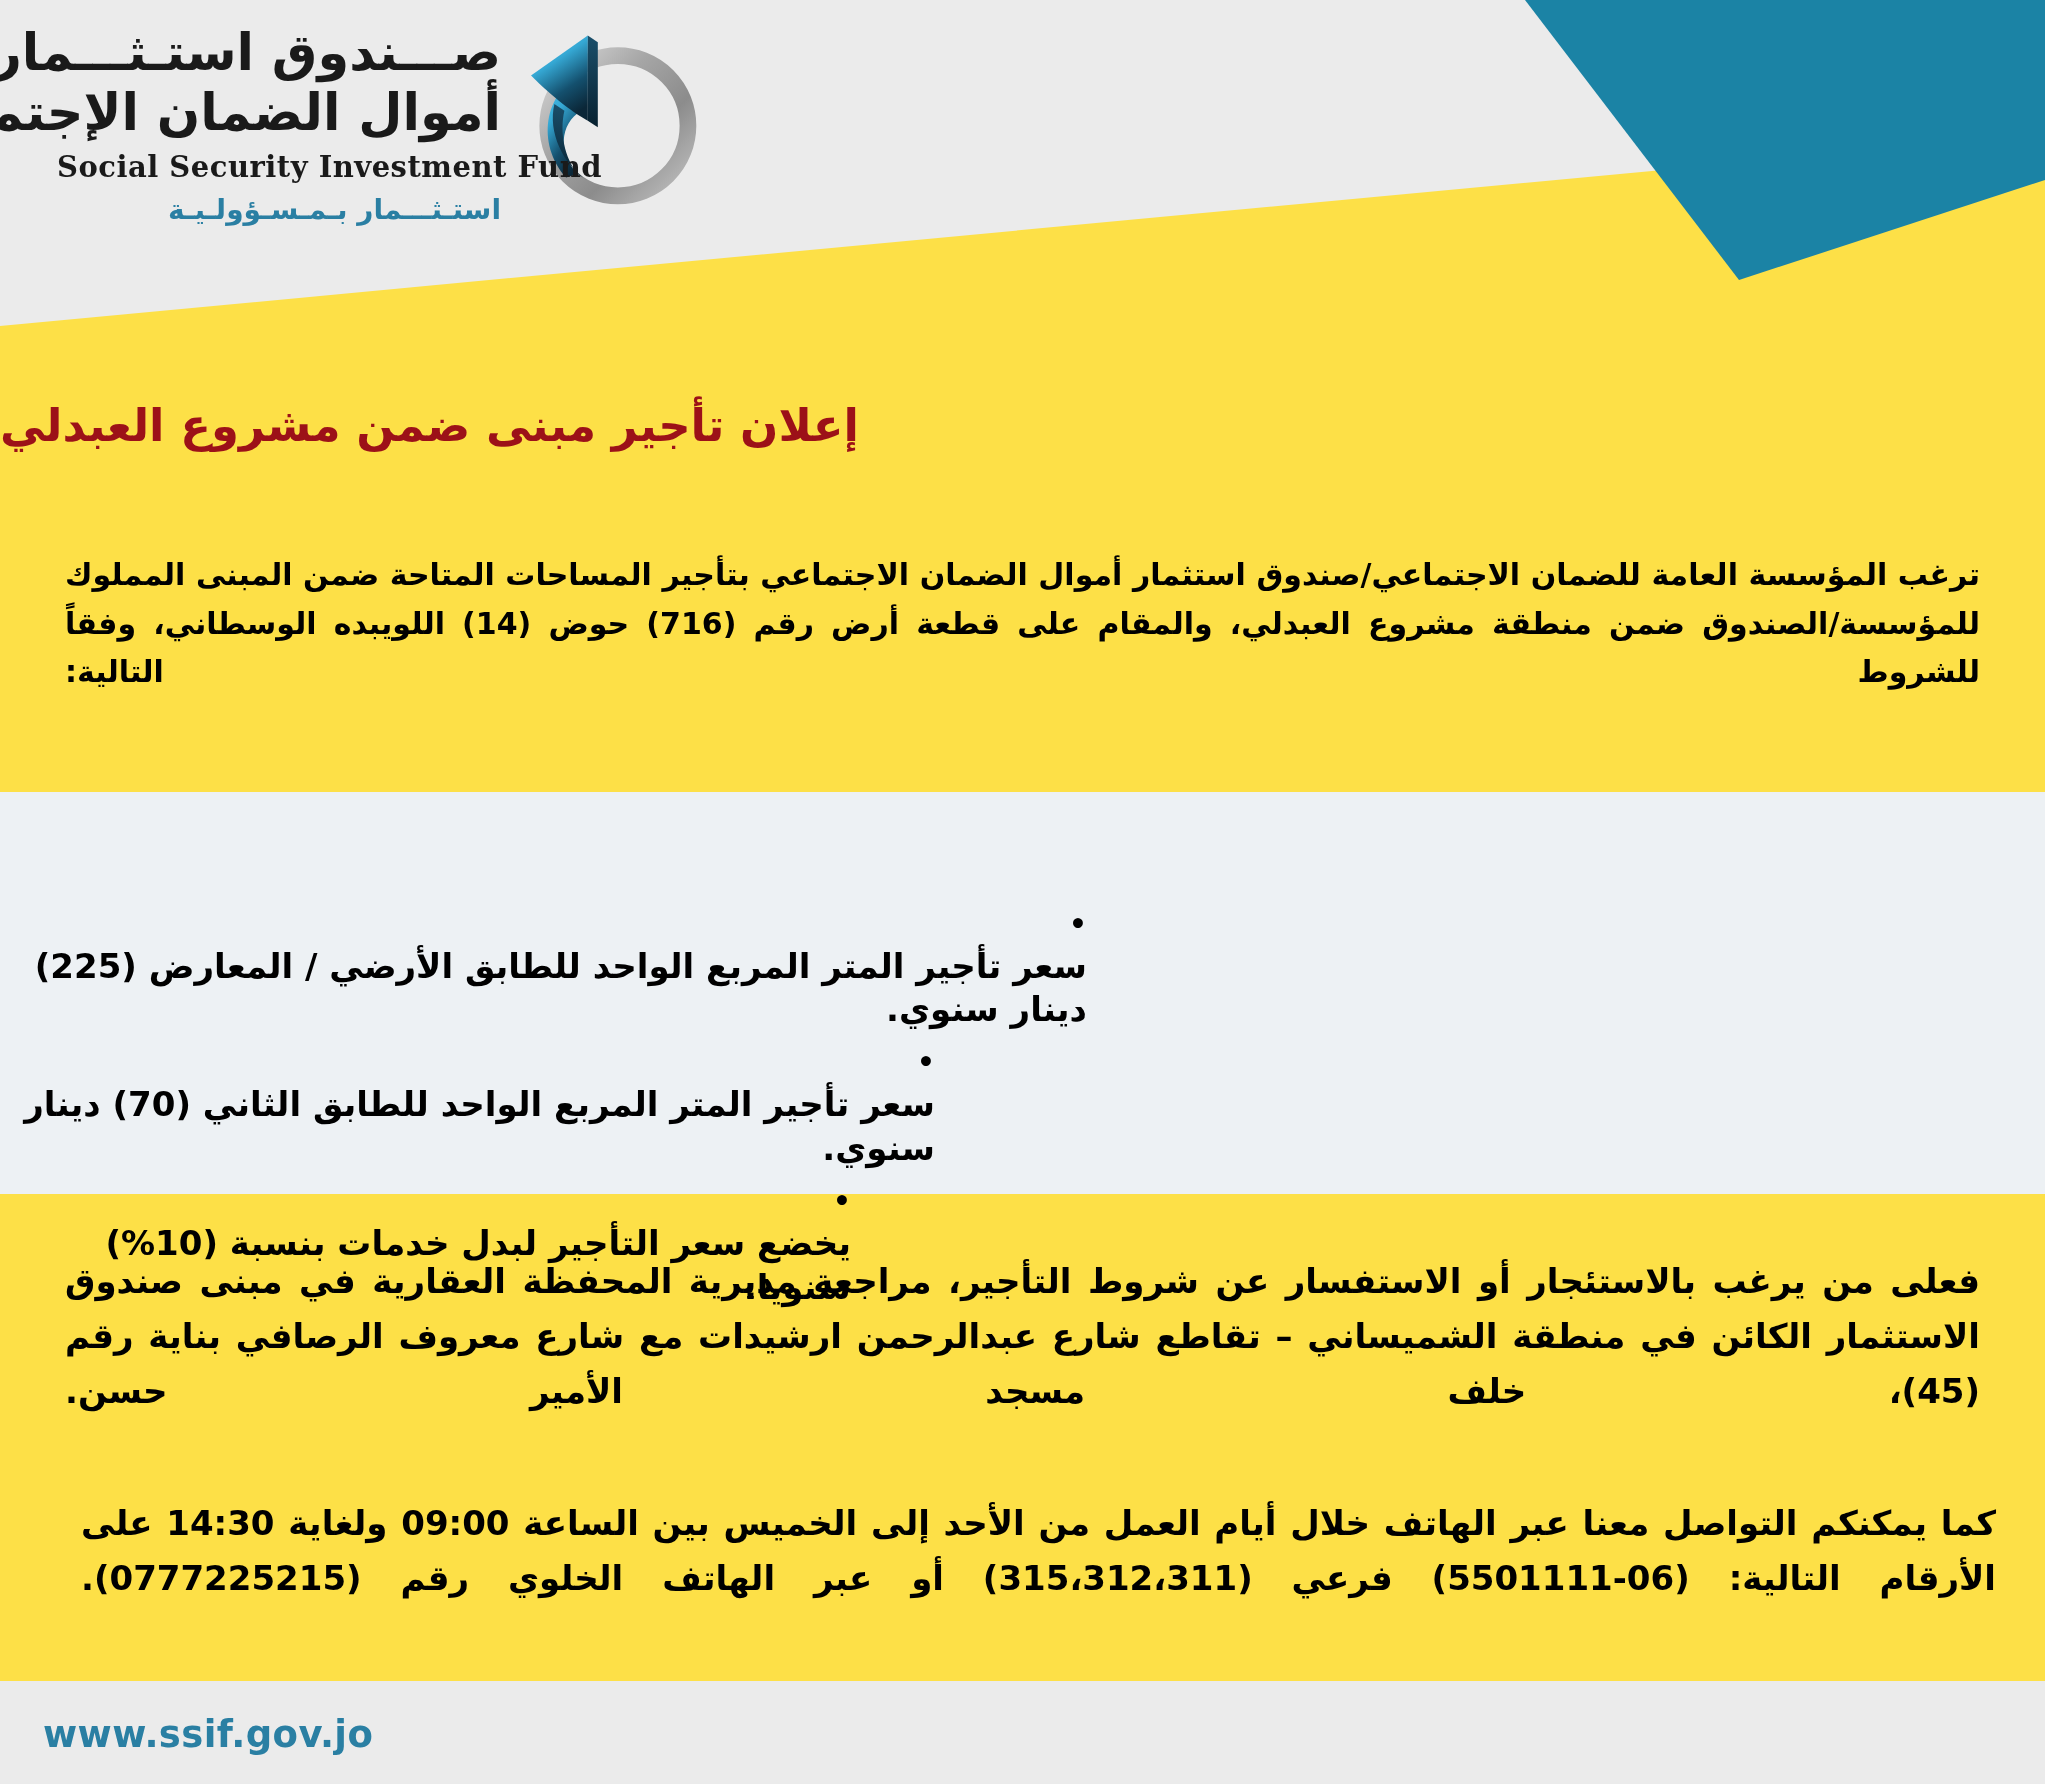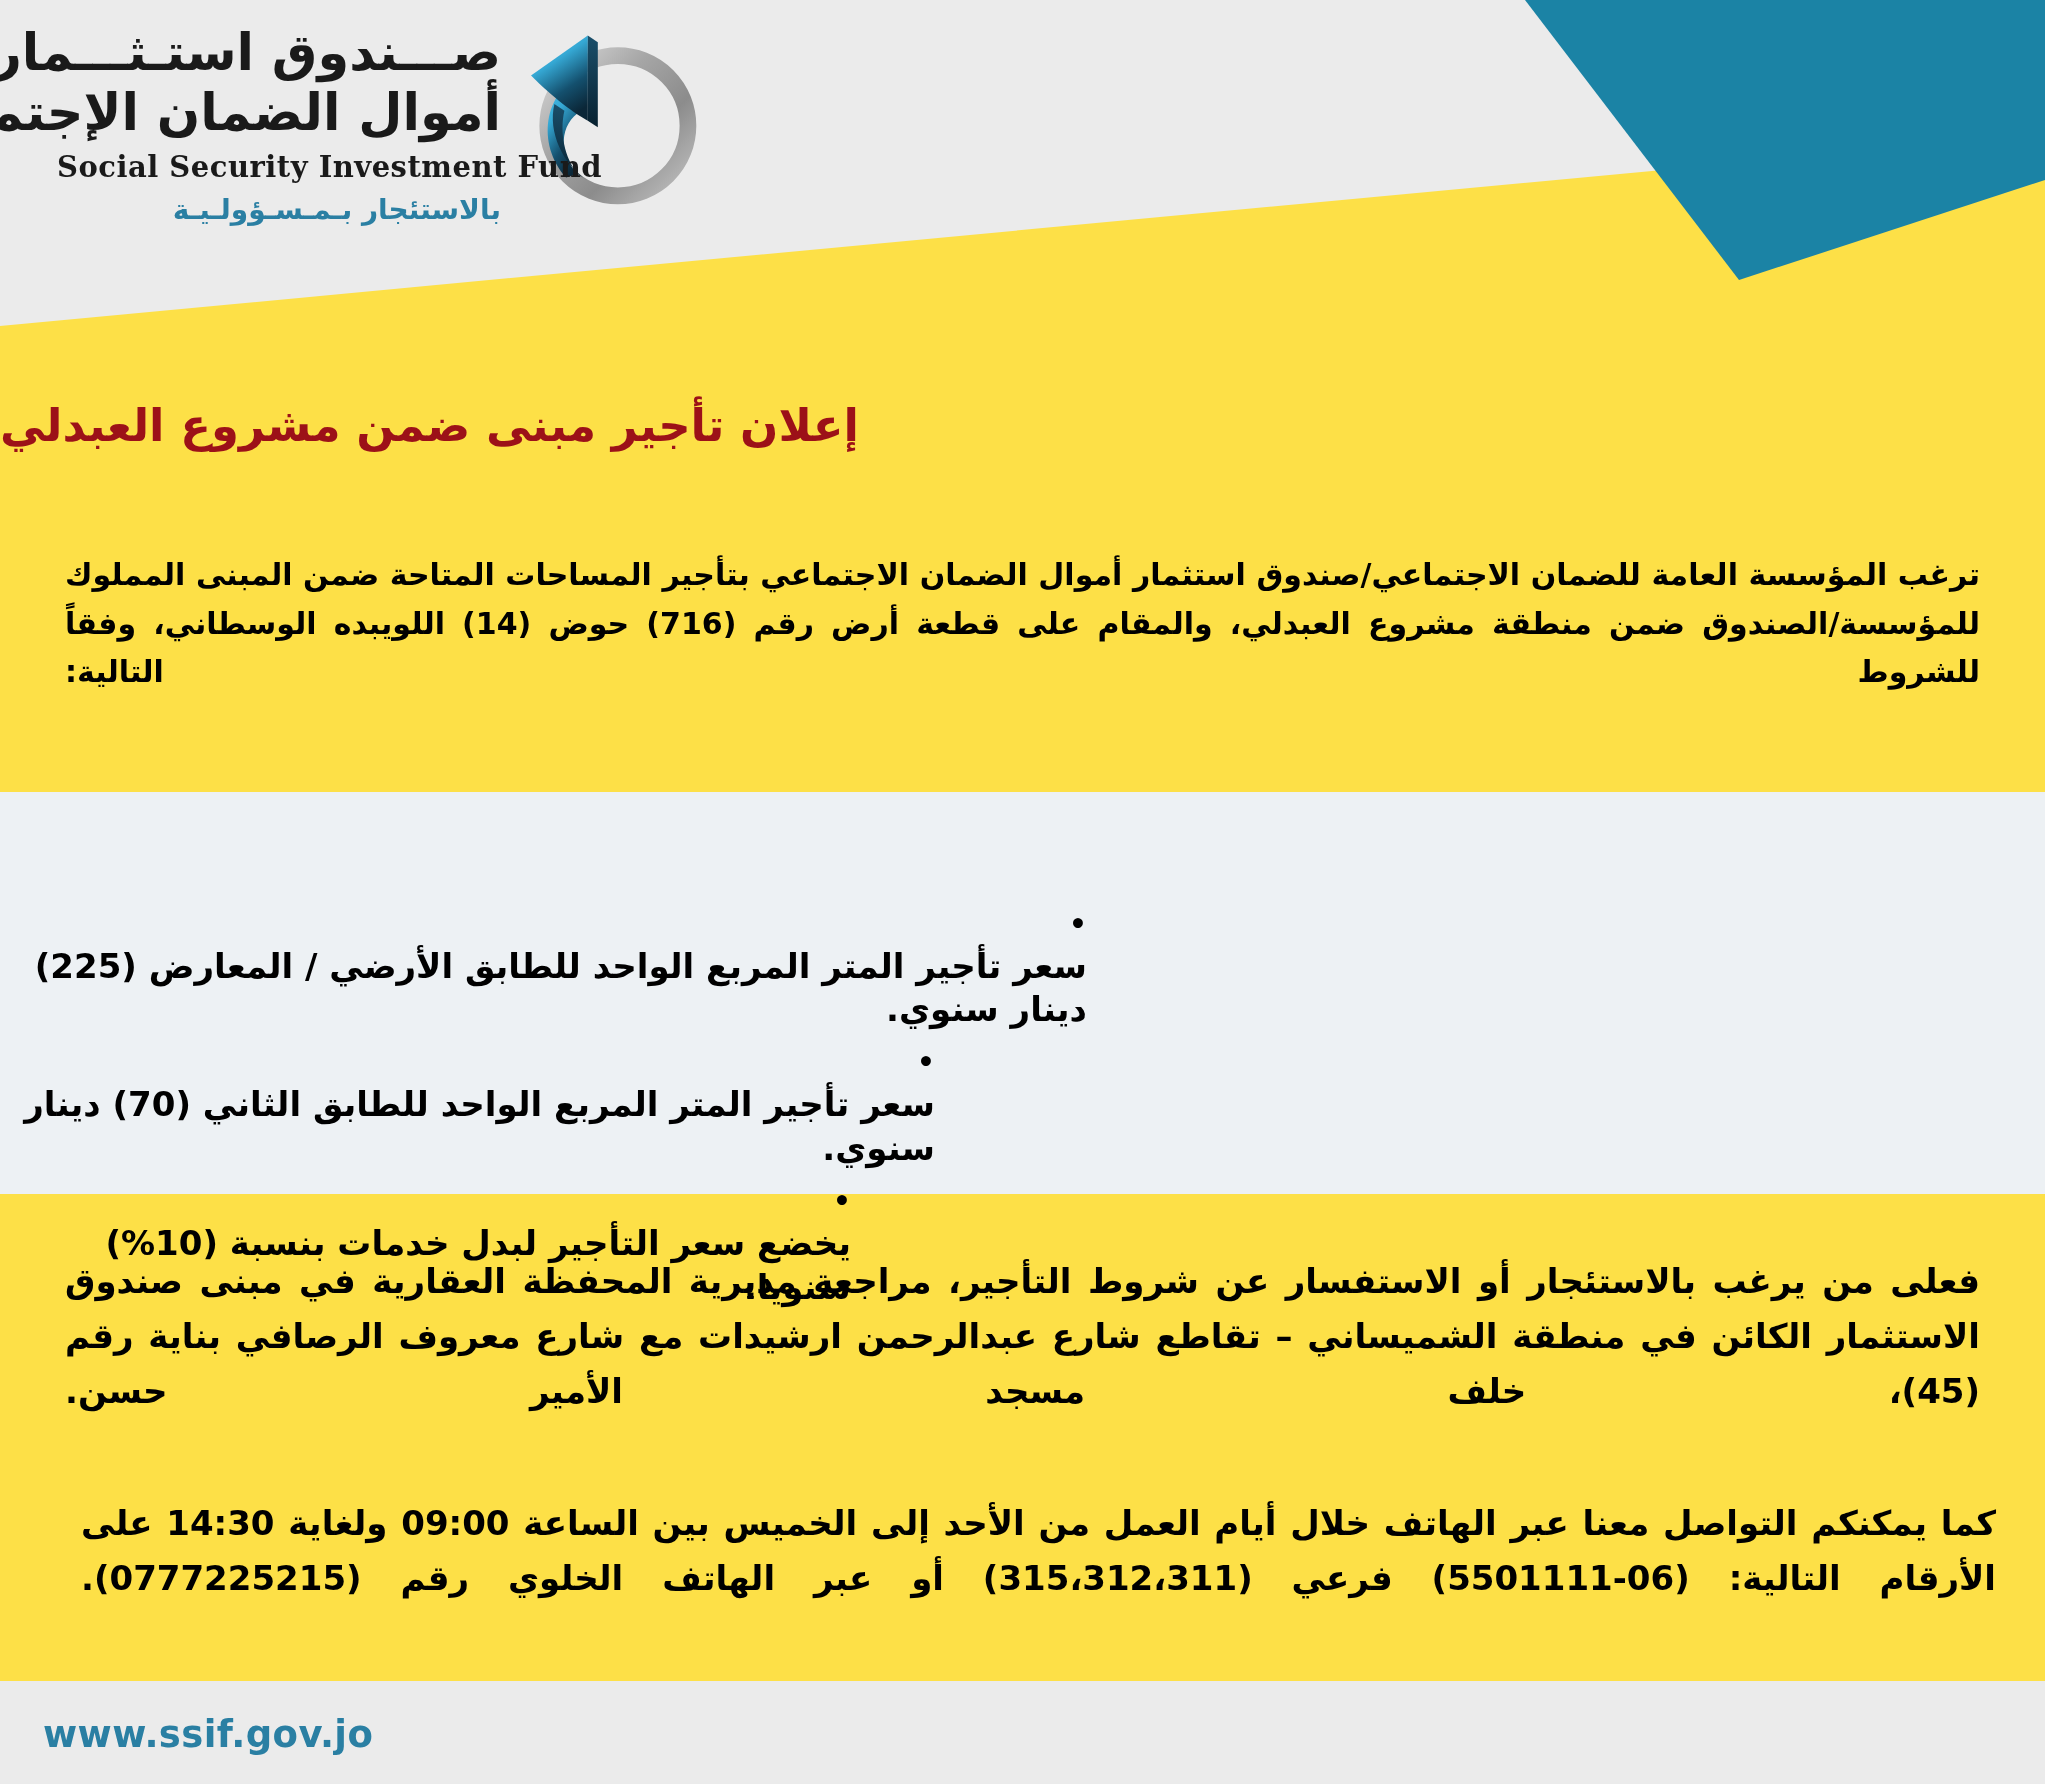--- a/index.html
+++ b/index.html
@@ -263,21 +263,21 @@
           <path d="M18 58 L86 10 L86 112 C70 104 44 84 18 58 Z" fill="url(#arrowGrad)"></path>
           <path d="M86 10 L98 18 L98 120 L86 112 Z" fill="url(#arrowEdge)"></path>
           <path d="M74 176 L86 184 C56 164 38 126 46 92 L58 100 C52 126 58 156 74 176 Z" fill="url(#arrowEdge)"></path>
         </svg>
       </div>
 
       <div class="logo-text">
         <div class="logo-ar1">صـــندوق استـثـــمار</div>
         <div class="logo-ar2">أموال الضمان الإجتماعي</div>
         <div class="logo-en">Social Security Investment Fund</div>
-        <div class="logo-tagline">بالاستئجار بـمـسـؤولـيـة</div>
+        <div class="logo-tagline">استـثـــمار بـمـسـؤولـيـة</div>
       </div>
     </div>
   </div>
 
   <div class="content">
 
     <div class="title">إعلان تأجير مبنى ضمن مشروع العبدلي</div>
 
     <p class="intro">ترغب المؤسسة العامة للضمان الاجتماعي/صندوق استثمار أموال الضمان الاجتماعي بتأجير المساحات المتاحة ضمن المبنى المملوك للمؤسسة/الصندوق ضمن منطقة مشروع العبدلي، والمقام على قطعة أرض رقم (716) حوض (14) اللويبده الوسطاني، وفقاً للشروط التالية:</p>
 

